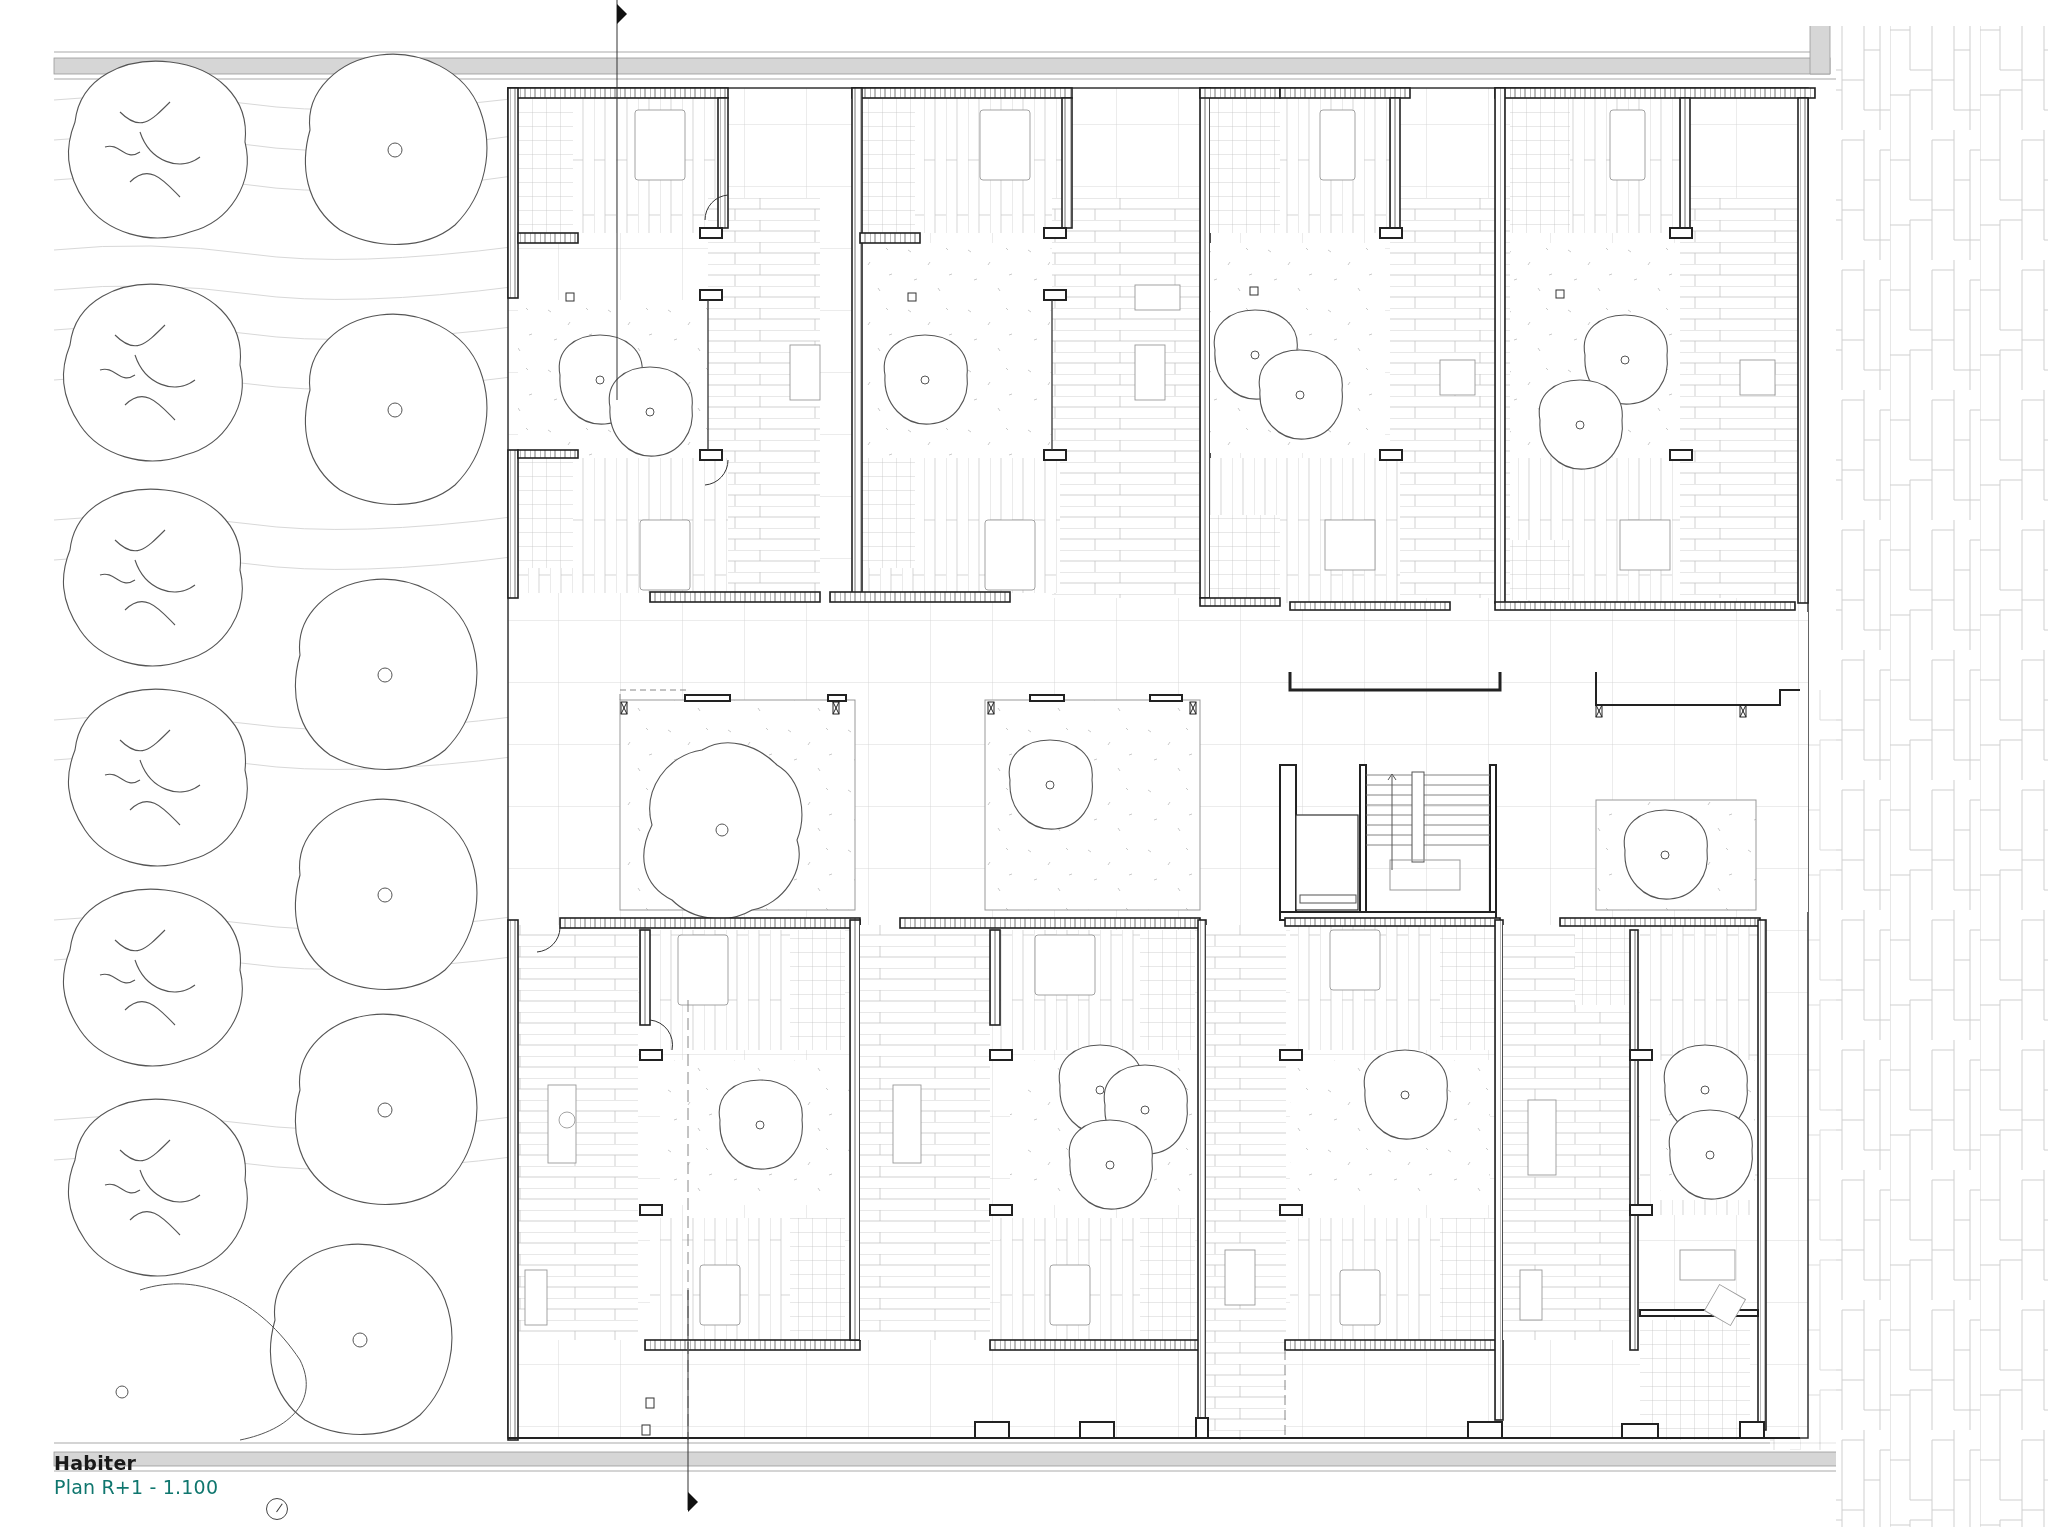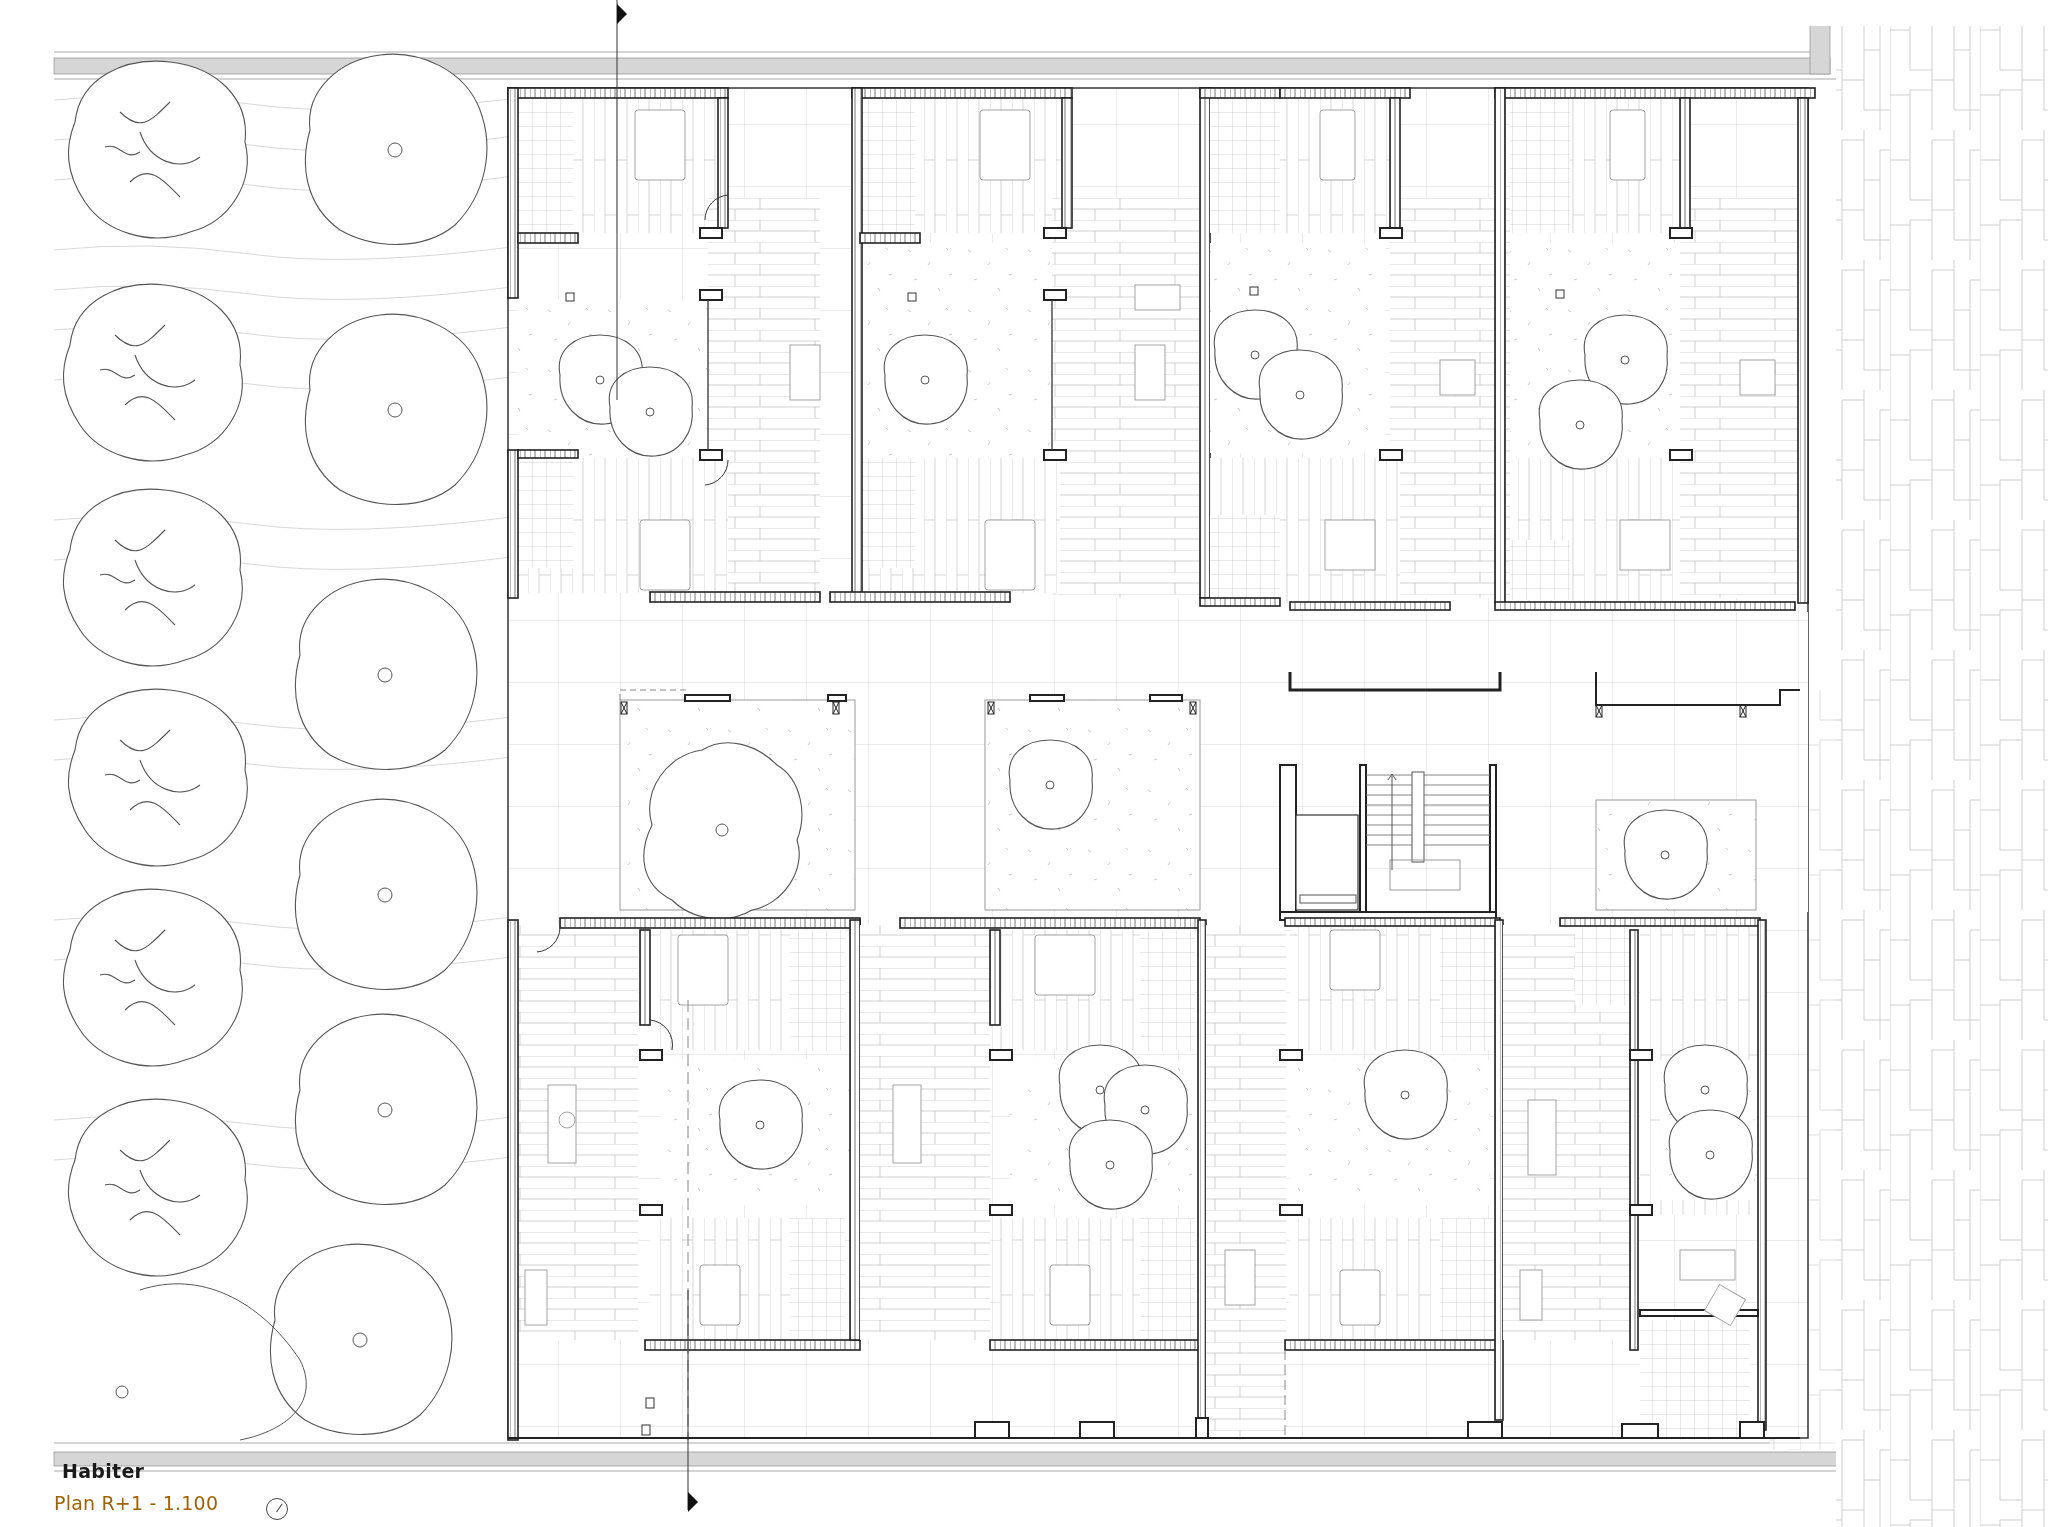--- a/index.html
+++ b/index.html
@@ -1,21 +1,21 @@
 <!DOCTYPE html>
 <html><head>
 <meta charset="utf-8">
 <style>
   html, body { margin:0; padding:0; background:#ffffff; }
   body { width:2048px; height:1527px; position:relative; overflow:hidden;
          font-family:"Liberation Sans", sans-serif; }
   #plan { position:absolute; left:0; top:0; width:2048px; height:1527px; }
   .title-block { position:absolute; left:54px; top:1452px; }
-  .title { font-family:"DejaVu Sans", sans-serif; font-size:19px; font-weight:bold; color:#1a1a1a; letter-spacing:0.3px; margin:8px; }
-  .subtitle { font-family:"DejaVu Sans", sans-serif; font-size:19px; color:#a16207; margin-top:10px; letter-spacing:0.2px; }
+  .title { font-family:"DejaVu Sans", sans-serif; font-size:19px; font-weight:bold; color:#1a1a1a; letter-spacing:0.3px; margin:0; }
+  .subtitle { font-family:"DejaVu Sans", sans-serif; font-size:19px; color:#0f766e; margin-top:2px; letter-spacing:0.2px; }
   .north { position:absolute; left:266px; top:1498px; width:20px; height:20px; border:1.2px solid #444; border-radius:50%; }
   .north::after { content:""; position:absolute; left:9px; top:3px; width:1.3px; height:10px; background:#333; transform:rotate(35deg); transform-origin:bottom; }
   .wall { fill:#fff; stroke:#222; stroke-width:2; }
   .wallh { fill:url(#hatch); stroke:#222; stroke-width:1.6; }
   .line { fill:none; stroke:#333; stroke-width:1.3; }
   .tree { fill:#fff; stroke:#555; stroke-width:1.1; }
   .fur { fill:#fff; stroke:#999; stroke-width:0.9; }
 </style>
 </head>
 <body>

